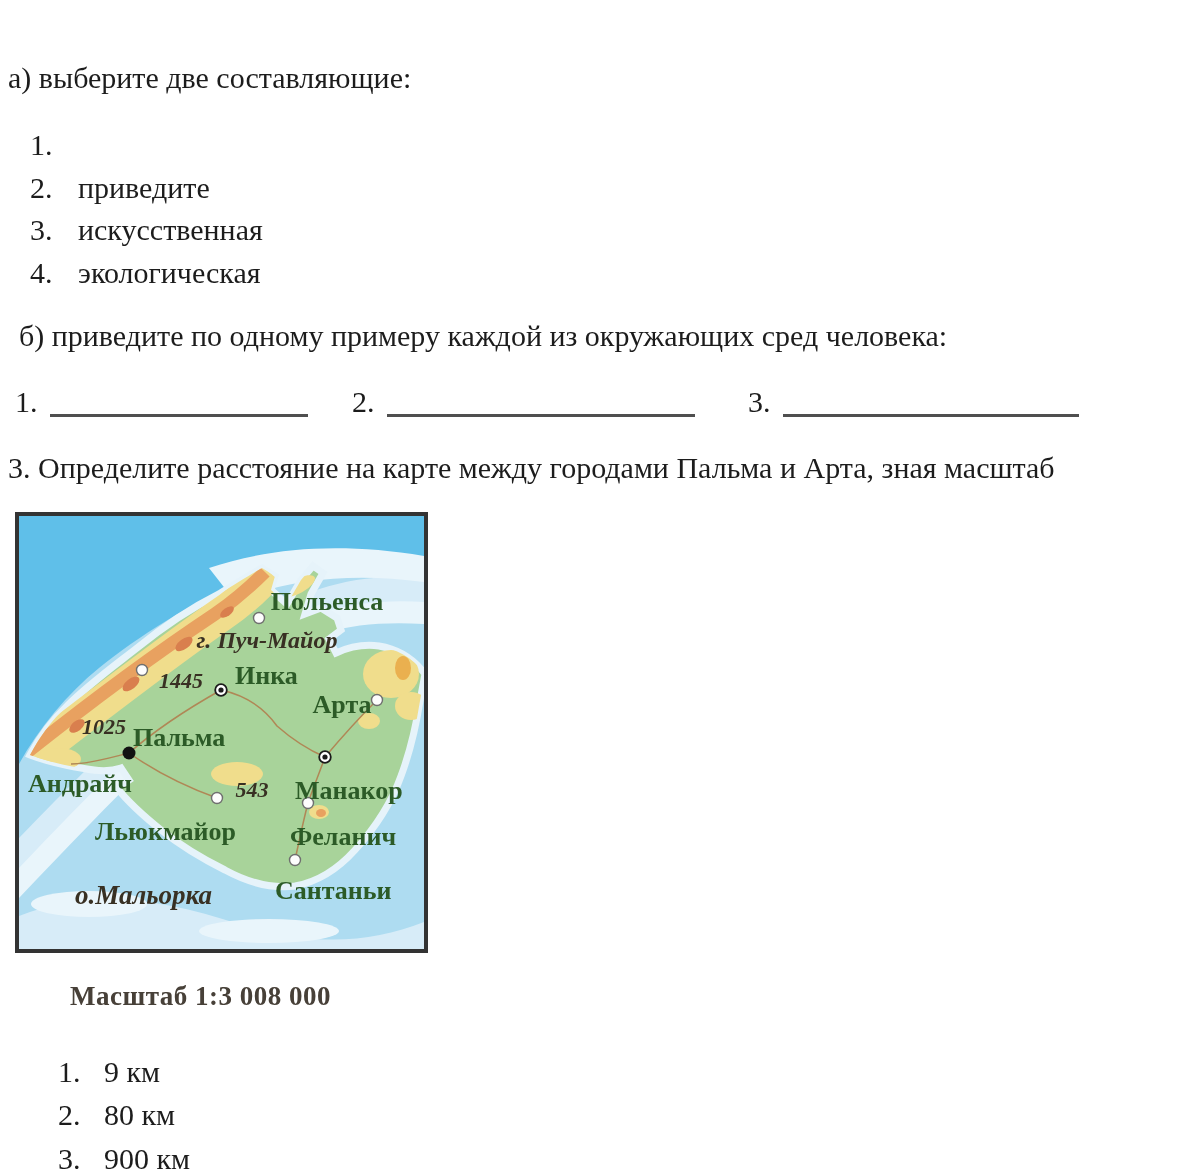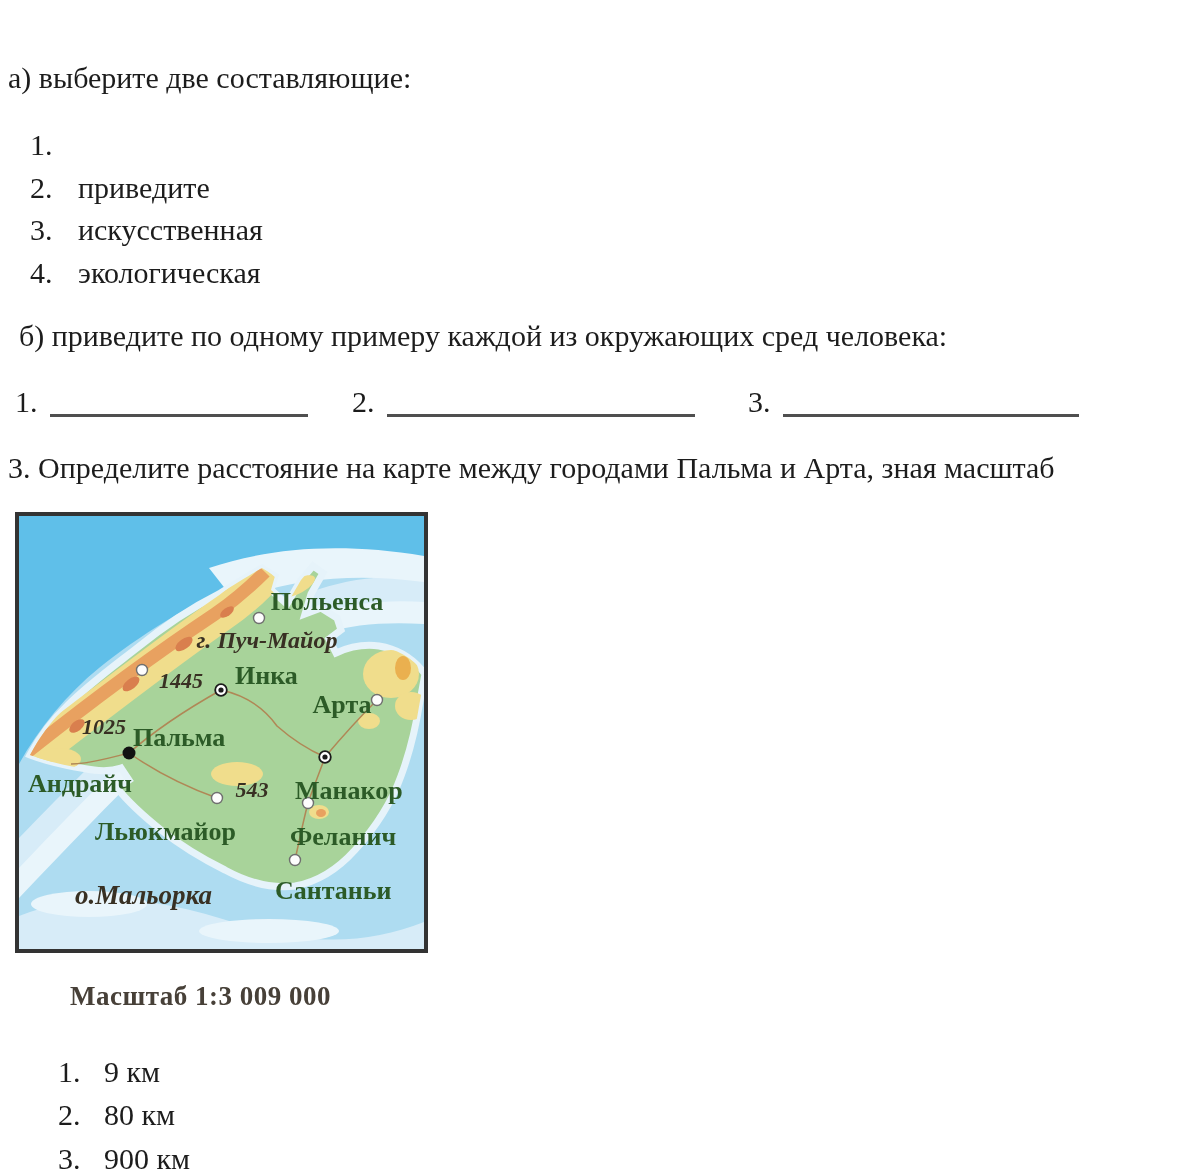--- a/index.html
+++ b/index.html
@@ -144,21 +144,21 @@
         <text class="geo-label" x="233" y="281" font-size="22" text-anchor="middle">543</text>
         <text class="city-label" x="276" y="283" font-size="26">Манакор</text>
         <text class="city-label" x="76" y="324" font-size="26">Льюкмайор</text>
         <text class="city-label" x="271" y="329" font-size="26">Феланич</text>
         <text class="city-label" x="256" y="383" font-size="26">Сантаньи</text>
         <text class="geo-label" x="56" y="388" font-size="27">о.Мальорка</text>
       </g>
     </svg>
   </div>
 
-  <div class="abs map-caption">Масштаб 1:3 009 000</div>
+  <div class="abs map-caption">Масштаб 1:3 008 000</div>
 
   <div class="abs ans" style="left:58px;top:1054px;">
     <span class="num">1.</span>
     <span>9 км</span>
   </div>
   <div class="abs ans" style="left:58px;top:1097px;">
     <span class="num">2.</span>
     <span>80 км</span>
   </div>
   <div class="abs ans" style="left:58px;top:1141px;">

